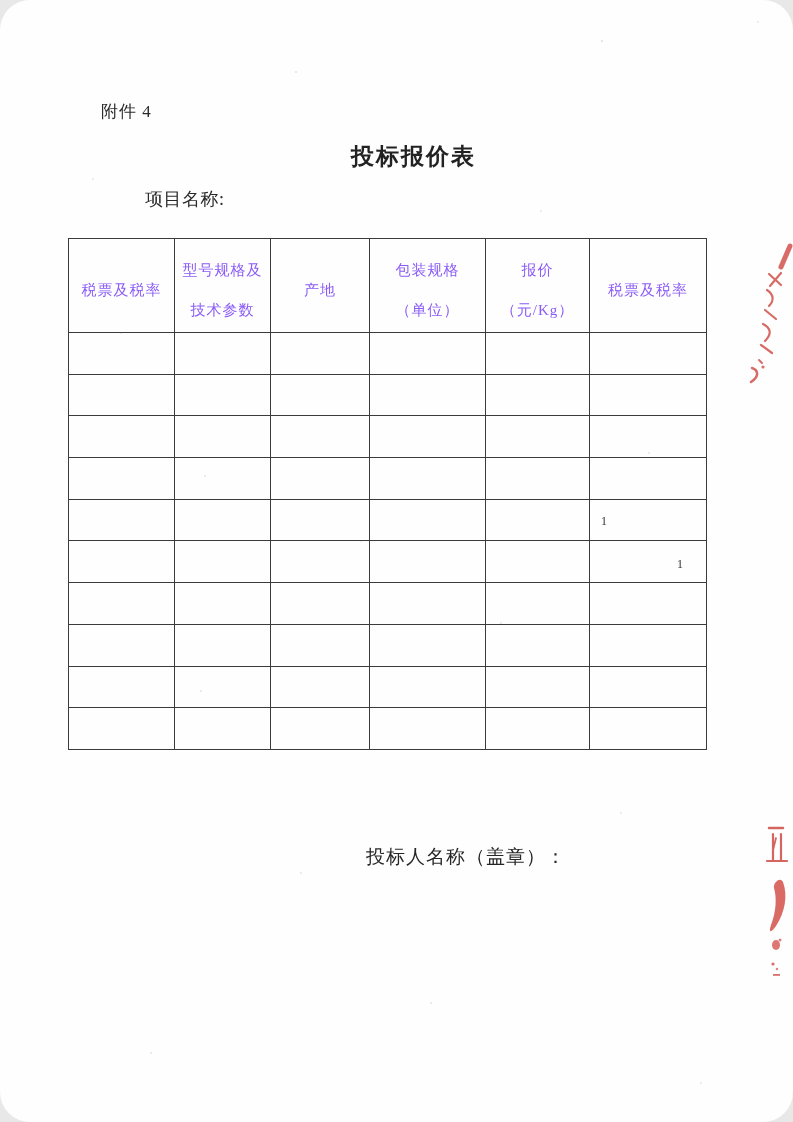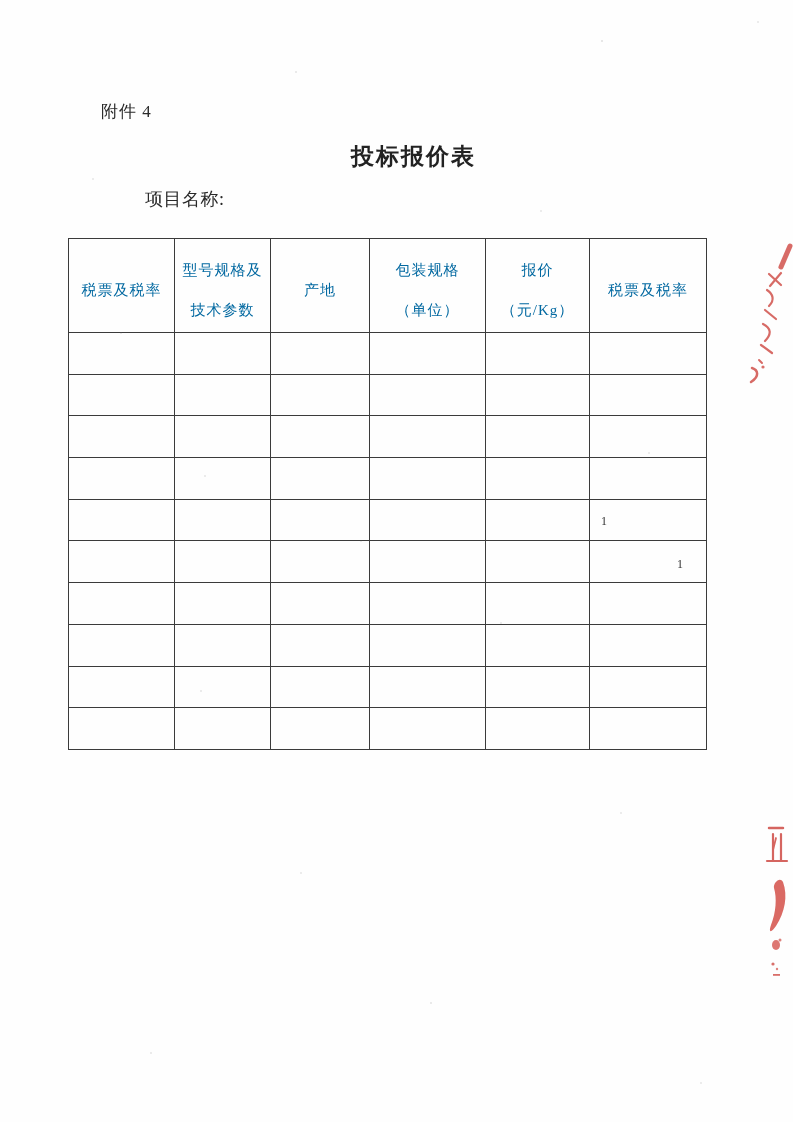--- a/index.html
+++ b/index.html
@@ -4,20 +4,21 @@
 <style>
   html,body{margin:0;padding:0;background:#e8e8e8;}
   .page{
     position:relative;
     width:793px;height:1122px;
     margin:0 auto;
     background:#fefefe;
     overflow:hidden;
     font-family:"Liberation Serif","DejaVu Serif",serif;
     color:#2a2a2a;
+    border-radius:30px;
   }
   .attachment{
     position:absolute;left:101px;top:100px;
     font-size:17px;letter-spacing:1px;
   }
   .title{
     position:absolute;left:351px;top:141px;margin:0;
     font-size:23px;font-weight:700;letter-spacing:2px;color:#222;
   }
   .project{
@@ -25,21 +26,21 @@
     font-size:18px;letter-spacing:.5px;
   }
   .quote-table{
     position:absolute;left:68px;top:238px;
     width:638px;border-collapse:collapse;table-layout:fixed;
   }
   .quote-table th,.quote-table td{
     border:1px solid #3b3b3b;padding:0;
   }
   .quote-table thead th{
-    height:84px;font-weight:normal;font-size:15px;color:#0369a1;
+    height:84px;font-weight:normal;font-size:15px;color:#8b5cf6;
     vertical-align:middle;padding-top:9px;letter-spacing:1px;
   }
   .quote-table thead th span{display:block;line-height:40px;}
   .quote-table thead th span:empty{display:none;}
   .quote-table tbody td{height:40.7px;}
   .artifact{
     position:absolute;font-size:12px;color:#333;
     font-family:"Liberation Serif",serif;
   }
   .a1{left:601px;top:514px;}
@@ -202,20 +203,21 @@
           <td></td>
           <td></td>
         </tr>
       </tbody>
   </table>
 
   <span class="artifact a1">1</span>
   <span class="artifact a2">1</span>
 
 
+  <div class="sig bidder">投标人名称（盖章）：</div>
 
   <svg class="seal-upper" width="47" height="148" viewBox="0 0 47 148">
     <g stroke="#cf4b45" fill="none" stroke-linecap="round" opacity="0.82">
       <path d="M44 6 L35 27" stroke-width="5"></path>
       <path d="M23 34 L35 45" stroke-width="2.2"></path>
       <path d="M35 33 L24 46" stroke-width="2.2"></path>
       <path d="M21 50 C27 54 29 60 23 66" stroke-width="2.2"></path>
       <path d="M19 70 L30 79" stroke-width="2.2"></path>
       <path d="M17 84 C25 88 26 94 19 101" stroke-width="2.2"></path>
       <path d="M15 105 L26 113" stroke-width="2.2"></path>

